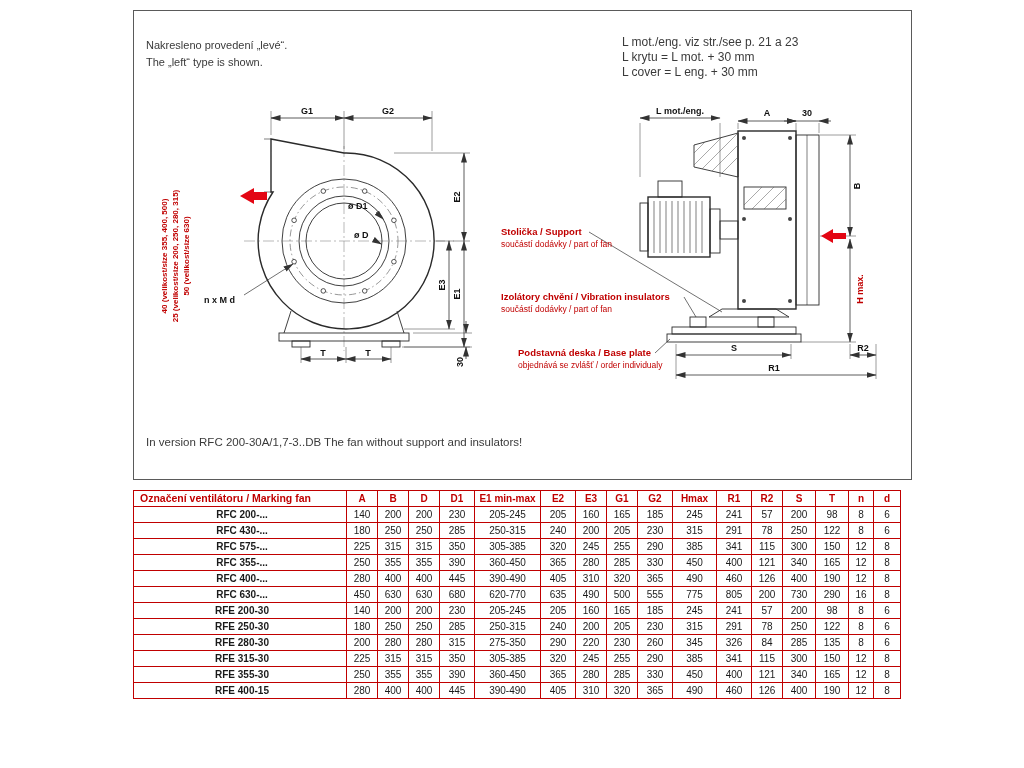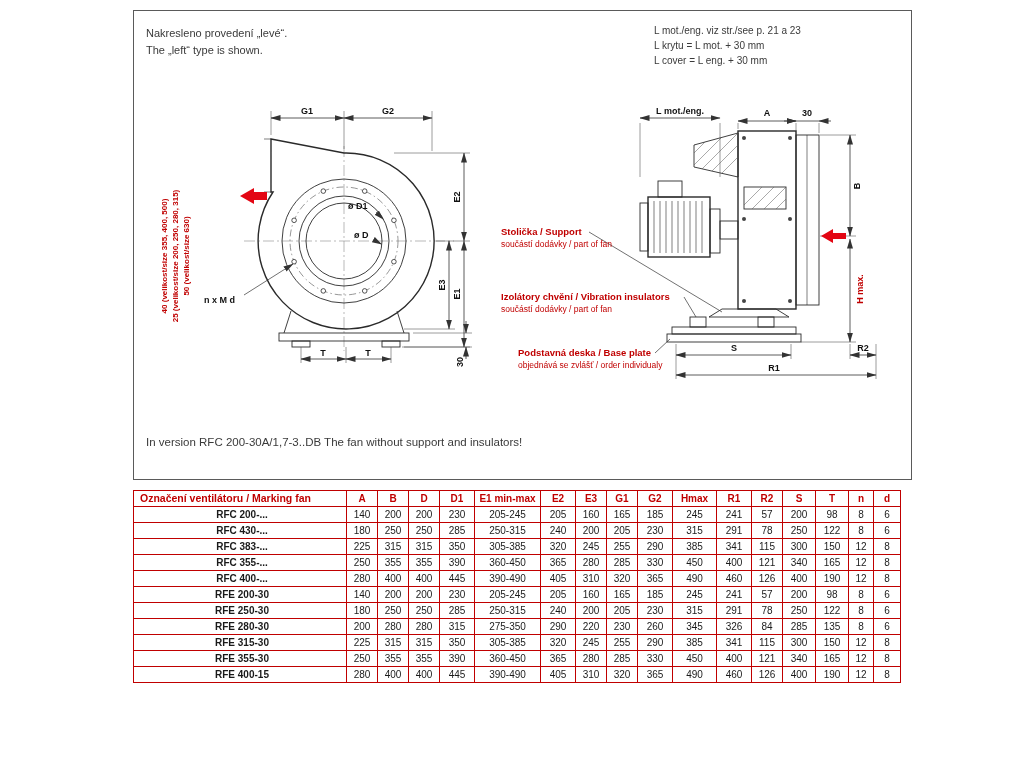--- a/index.html
+++ b/index.html
@@ -1,22 +1,22 @@
 <!DOCTYPE html>
 <html><head>
 <meta charset="utf-8">
 <style>
   * { margin:0; padding:0; box-sizing:border-box; }
   html,body { width:1024px; height:768px; background:#ffffff; font-family:"Liberation Sans", sans-serif; }
   .page { position:relative; width:1024px; height:768px; background:#ffffff; overflow:hidden; }
 
   .drawing-box { position:absolute; left:133px; top:10px; width:779px; height:470px; border:1px solid #5a5a5a; background:#fff; }
-  .note { position:absolute; color:#3a3a3a; }
+  .note { position:absolute; color:#3a3a3a;margin-top:12px; }
   .note-tl { left:12px; top:14px; font-size:11px; line-height:17px; }
-  .note-tr { left:520px; top:12px; font-size:10px; line-height:15px; }
+  .note-tr { left:488px; top:12px; font-size:12px; line-height:15px; }
   .warning { position:absolute; left:12px; top:423px; font-size:11.5px; line-height:17px; color:#3a3a3a; }
 
   svg.drawings { position:absolute; left:0; top:0; }
   .outline { fill:none; stroke:#2a2a2a; stroke-width:1.4; }
   .outline-thin { fill:none; stroke:#2a2a2a; stroke-width:0.9; }
   .thin { fill:none; stroke:#2a2a2a; stroke-width:0.6; }
   .cl { fill:none; stroke:#8a8a8a; stroke-width:0.6; stroke-dasharray:11 3 2 3; }
   .boltc { fill:none; stroke:#6a6a6a; stroke-width:0.7; stroke-dasharray:7 3 1.5 3; }
   .ext { fill:none; stroke:#4a4a4a; stroke-width:0.55; }
   .dl { stroke:#333333; stroke-width:0.8; fill:none; }
@@ -297,21 +297,21 @@
           <td>230</td>
           <td>315</td>
           <td>291</td>
           <td>78</td>
           <td>250</td>
           <td>122</td>
           <td>8</td>
           <td>6</td>
         </tr>
         <tr>
-          <td class="row-name">RFC 383-...</td>
+          <td class="row-name">RFC 575-...</td>
           <td>225</td>
           <td>315</td>
           <td>315</td>
           <td>350</td>
           <td>305-385</td>
           <td>320</td>
           <td>245</td>
           <td>255</td>
           <td>290</td>
           <td>385</td>
@@ -354,20 +354,39 @@
           <td>365</td>
           <td>490</td>
           <td>460</td>
           <td>126</td>
           <td>400</td>
           <td>190</td>
           <td>12</td>
           <td>8</td>
         </tr>
         <tr>
+          <td class="row-name">RFC 630-...</td>
+          <td>450</td>
+          <td>630</td>
+          <td>630</td>
+          <td>680</td>
+          <td>620-770</td>
+          <td>635</td>
+          <td>490</td>
+          <td>500</td>
+          <td>555</td>
+          <td>775</td>
+          <td>805</td>
+          <td>200</td>
+          <td>730</td>
+          <td>290</td>
+          <td>16</td>
+          <td>8</td>
+        </tr>
+        <tr>
           <td class="row-name">RFE 200-30</td>
           <td>140</td>
           <td>200</td>
           <td>200</td>
           <td>230</td>
           <td>205-245</td>
           <td>205</td>
           <td>160</td>
           <td>165</td>
           <td>185</td>

